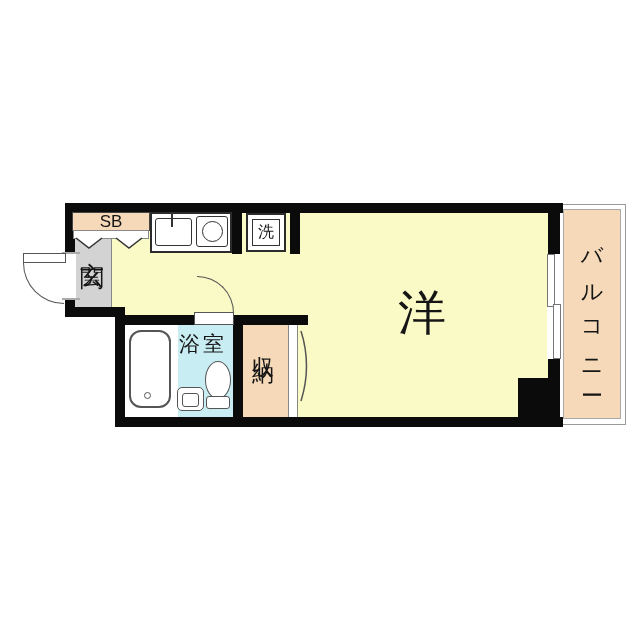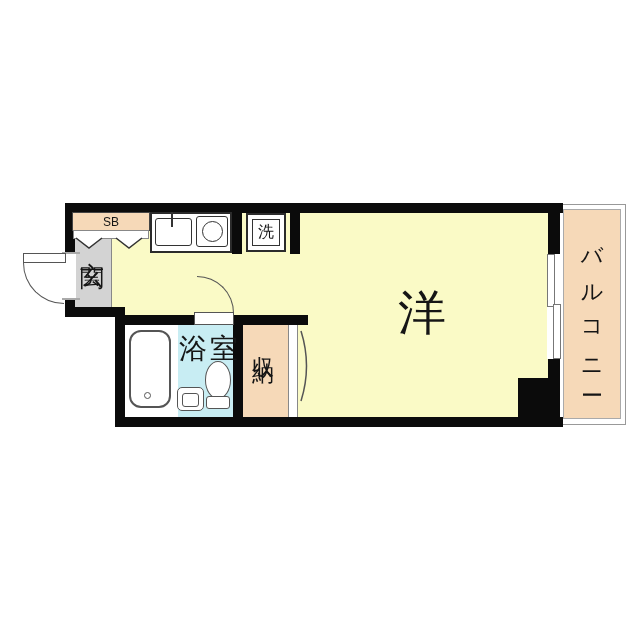--- a/index.html
+++ b/index.html
@@ -48,21 +48,21 @@
   <div class="wall" style="left:115px;top:317px;width:10px;height:110px;"></div>
   <div class="wall" style="left:115px;top:417px;width:448px;height:10px;"></div>
   <div class="wall" style="left:548px;top:203px;width:12px;height:224px;"></div>
   <div class="wall" style="left:232px;top:203px;width:10px;height:51px;"></div>
   <div class="wall" style="left:290px;top:203px;width:10px;height:51px;"></div>
   <div class="wall" style="left:115px;top:315px;width:193px;height:10px;"></div>
   <div class="wall" style="left:233px;top:325px;width:10px;height:92px;"></div>
   <div class="wall" style="left:518px;top:378px;width:42px;height:49px;"></div>
 
   <div class="abs center-flex" style="left:72px;top:212px;width:78px;height:19px;background:#F6D9B8;border:1px solid #444;">
-    <span class="label" style="font-size:12px;">SB</span>
+    <span class="label" style="font-size:17px;">SB</span>
   </div>
   <div class="abs" style="left:73px;top:230px;width:76px;height:9px;background:#ffffff;border:1px solid #888;"></div>
   <svg class="abs" style="left:74px;top:237px;" width="72" height="13" viewBox="0 0 72 13">
     <path d="M2,1 L15,11 L28,1" fill="#ffffff" stroke="#333" stroke-width="1.5"></path>
     <path d="M42,1 L55,11 L68,1" fill="#ffffff" stroke="#333" stroke-width="1.5"></path>
   </svg>
 
   <div class="abs" style="left:64px;top:254px;width:12px;height:46px;background:#ffffff;"></div>
   <div class="abs" style="left:62px;top:252px;width:18px;height:2px;background:#aaa;"></div>
   <div class="abs" style="left:62px;top:298px;width:18px;height:2px;background:#aaa;"></div>
@@ -78,21 +78,21 @@
   <div class="abs" style="left:202px;top:221px;width:21px;height:21px;border:1px solid #333;border-radius:50%;background:#ffffff;"></div>
 
   <div class="abs" style="left:246px;top:213px;width:40px;height:39px;background:#ffffff;border:2px solid #2b2b2b;">
     <div class="abs center-flex" style="left:4px;top:4px;right:4px;bottom:4px;border:1px solid #333;">
       <span class="label" style="font-size:16px;">洗</span>
     </div>
   </div>
 
   <div class="abs" style="left:129px;top:330px;width:42px;height:78px;background:#ffffff;border:2px solid #555;border-radius:12px;"></div>
   <div class="abs" style="left:144px;top:392px;width:7px;height:7px;border:1px solid #555;border-radius:50%;background:#ffffff;"></div>
-  <span class="abs label" style="left:179px;top:330px;font-size:28px;letter-spacing:3px;">浴室</span>
+  <span class="abs label" style="left:179px;top:330px;font-size:21px;letter-spacing:3px;">浴室</span>
   <div class="abs" style="left:205px;top:361px;width:26px;height:38px;background:#ffffff;border:1px solid #555;border-radius:50%;"></div>
   <div class="abs" style="left:206px;top:396px;width:24px;height:13px;background:#ffffff;border:1px solid #555;border-radius:3px;"></div>
   <div class="abs" style="left:177px;top:387px;width:27px;height:24px;background:#ffffff;border:1px solid #555;border-radius:5px;"></div>
   <div class="abs" style="left:182px;top:393px;width:17px;height:14px;border:1px solid #555;border-radius:3px;"></div>
 
   <span class="abs vtext label" style="left:252px;top:338px;font-size:22px;letter-spacing:7px;">収納</span>
   <div class="abs" style="left:288px;top:325px;width:10px;height:92px;background:#ffffff;border-left:1px solid #888;border-right:1px solid #888;"></div>
   <svg class="abs" style="left:299px;top:329px;" width="14" height="74" viewBox="0 0 14 74">
     <path d="M2,2 Q13,37 2,72" fill="none" stroke="#555" stroke-width="1.5"></path>
   </svg>

